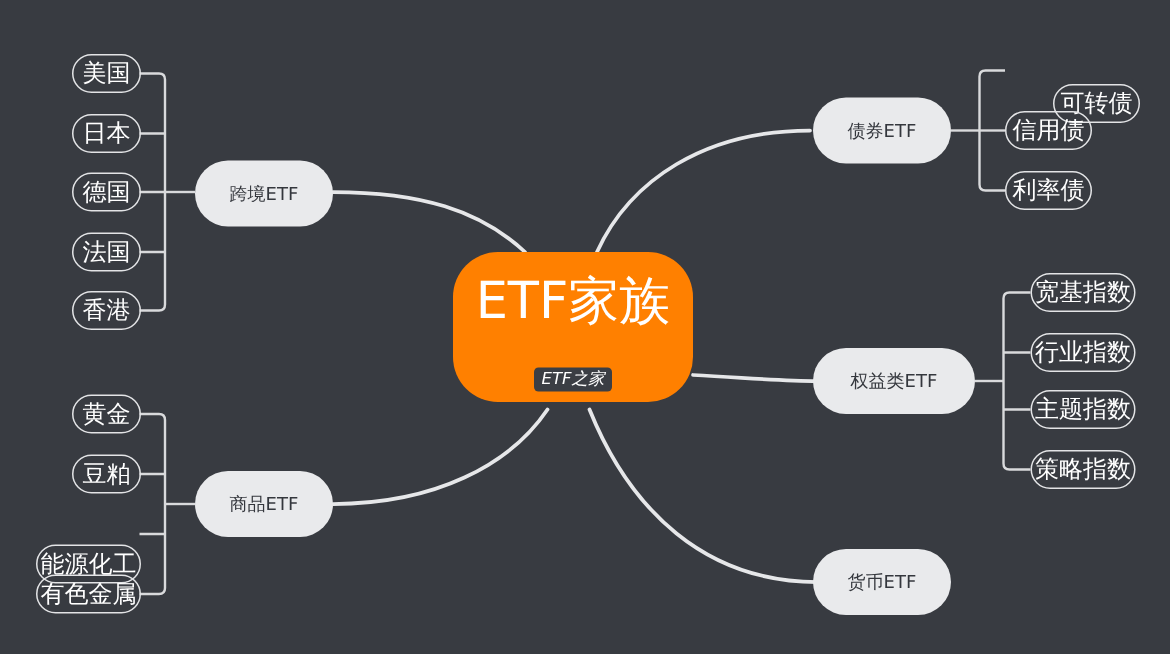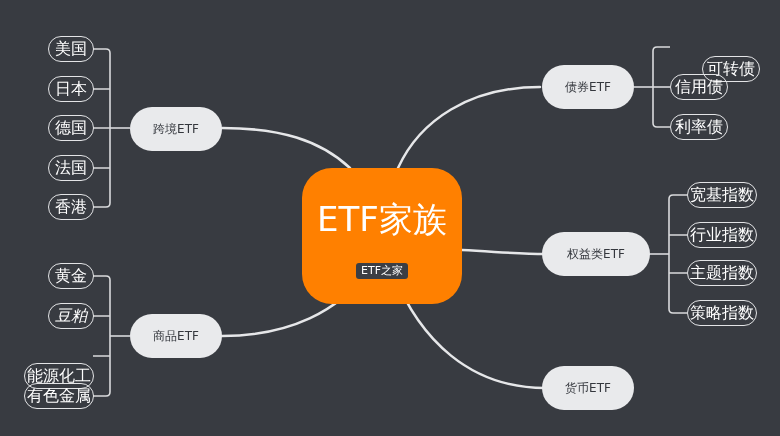--- a/index.html
+++ b/index.html
@@ -6,31 +6,31 @@
     body {
       width: 780px; height: 436px;
       background: #383b41;
       position: relative;
       overflow: hidden;
       font-family: "DejaVu Sans", "Liberation Sans", sans-serif;
     }
     svg.links { position: absolute; left: 0; top: 0; width: 780px; height: 436px; }
     .root {
       position: absolute;
-      left: 302px; top: 168px; width: 160px; height: 136px;
+      left: 302px; top: 168px; width: 160px; height: 100px;
       background: #ff8000;
       border-radius: 30px;
       display: flex; flex-direction: column; align-items: center; justify-content: center;
     }
     .root-title { color: #ffffff; font-size: 34px; line-height: 40px; margin-top: 6px; }
     .root-tag {
       margin-top: 24px;
       background: #3b3e44; color: #ffffff;
       font-size: 11px; line-height: 16px;
-      padding: 0 5px; border-radius: 3px;
+      padding: 0 5px; border-radius: 3px; font-style: italic;
     }
     .main {
       position: absolute;
       background: #e9eaec; color: #34373d;
       border-radius: 22px;
       display: flex; align-items: center; justify-content: center;
       font-size: 12px; height: 44px;
     }
     .leaf {
       position: absolute;
@@ -86,21 +86,21 @@
 <div class="main" style="left:542px; top:232px; width:108px;">权益类ETF</div>
 <div class="main" style="left:542px; top:366px; width:92px;">货币ETF</div>
 
 <div class="leaf" style="left:48px; top:36px; width:46px;">美国</div>
 <div class="leaf" style="left:48px; top:76px; width:46px;">日本</div>
 <div class="leaf" style="left:48px; top:115px; width:46px;">德国</div>
 <div class="leaf" style="left:48px; top:155px; width:46px;">法国</div>
 <div class="leaf" style="left:48px; top:194px; width:46px;">香港</div>
 
 <div class="leaf" style="left:48px; top:263px; width:46px;">黄金</div>
-<div class="leaf" style="left:48px; top:303px; width:46px;font-style:italic;">豆粕</div>
+<div class="leaf" style="left:48px; top:303px; width:46px;">豆粕</div>
 <div class="leaf" style="left:24px; top:343px; width:70px;margin-top:20px;">能源化工</div>
 <div class="leaf" style="left:24px; top:383px; width:70px;">有色金属</div>
 
 <div class="leaf" style="left:702px; top:34px; width:58px;margin-top:22px;">可转债</div>
 <div class="leaf" style="left:670px; top:74px; width:58px;">信用债</div>
 <div class="leaf" style="left:670px; top:114px; width:58px;">利率债</div>
 
 <div class="leaf" style="left:687px; top:182px; width:70px;">宽基指数</div>
 <div class="leaf" style="left:687px; top:222px; width:70px;">行业指数</div>
 <div class="leaf" style="left:687px; top:260px; width:70px;">主题指数</div>

